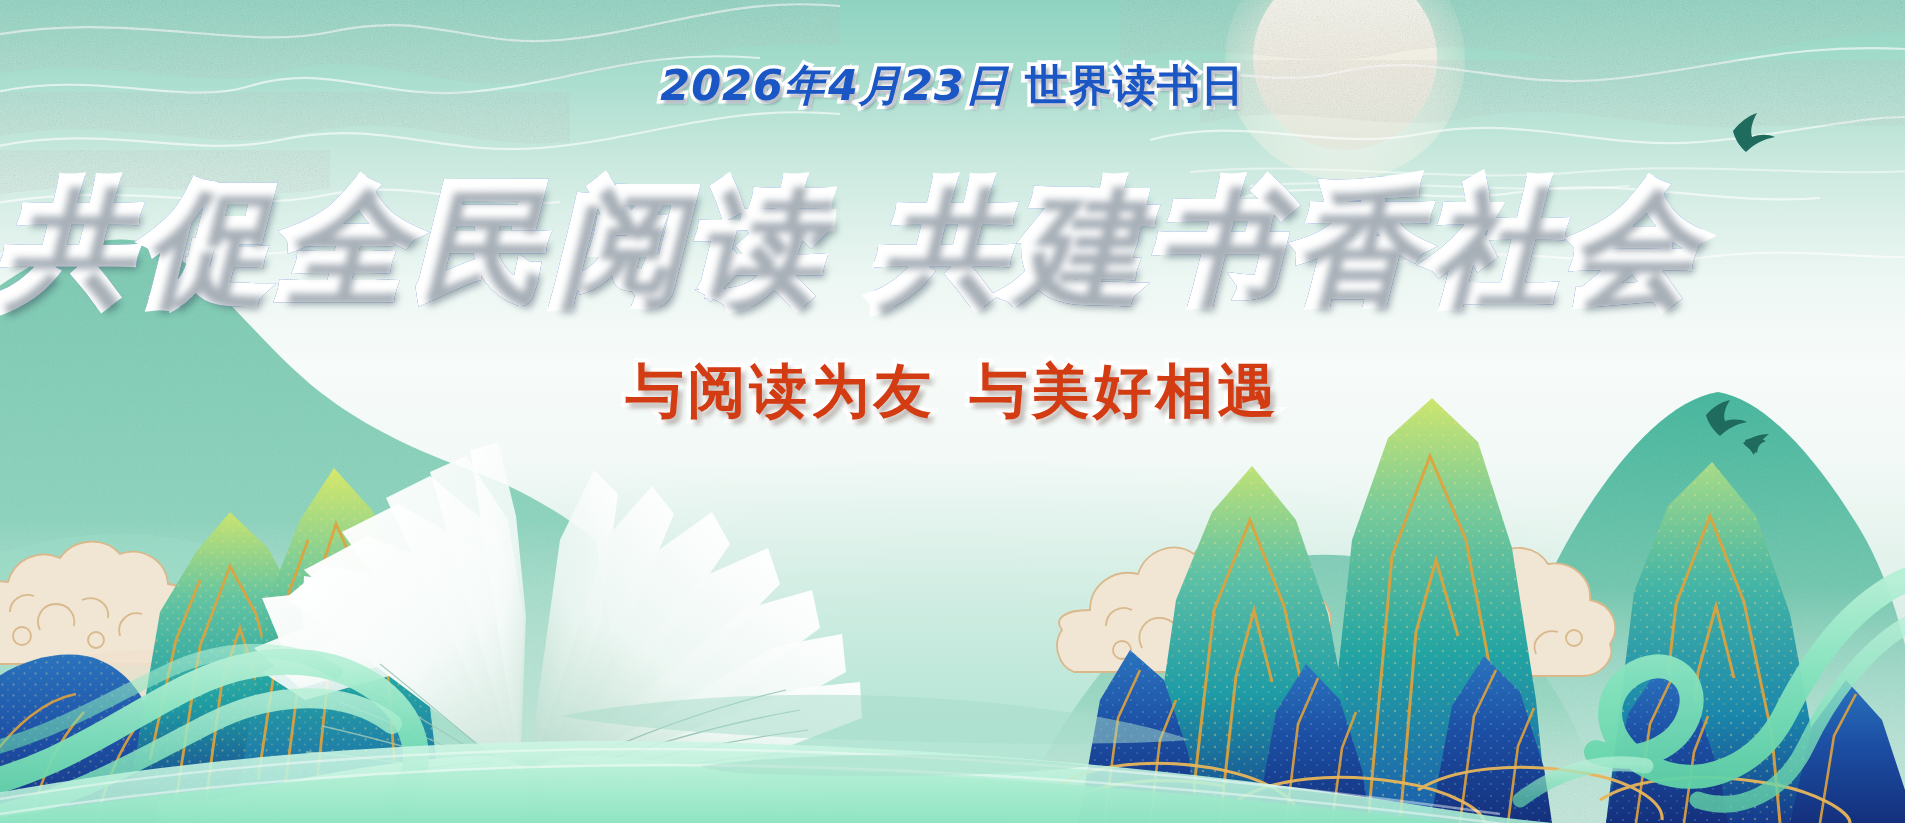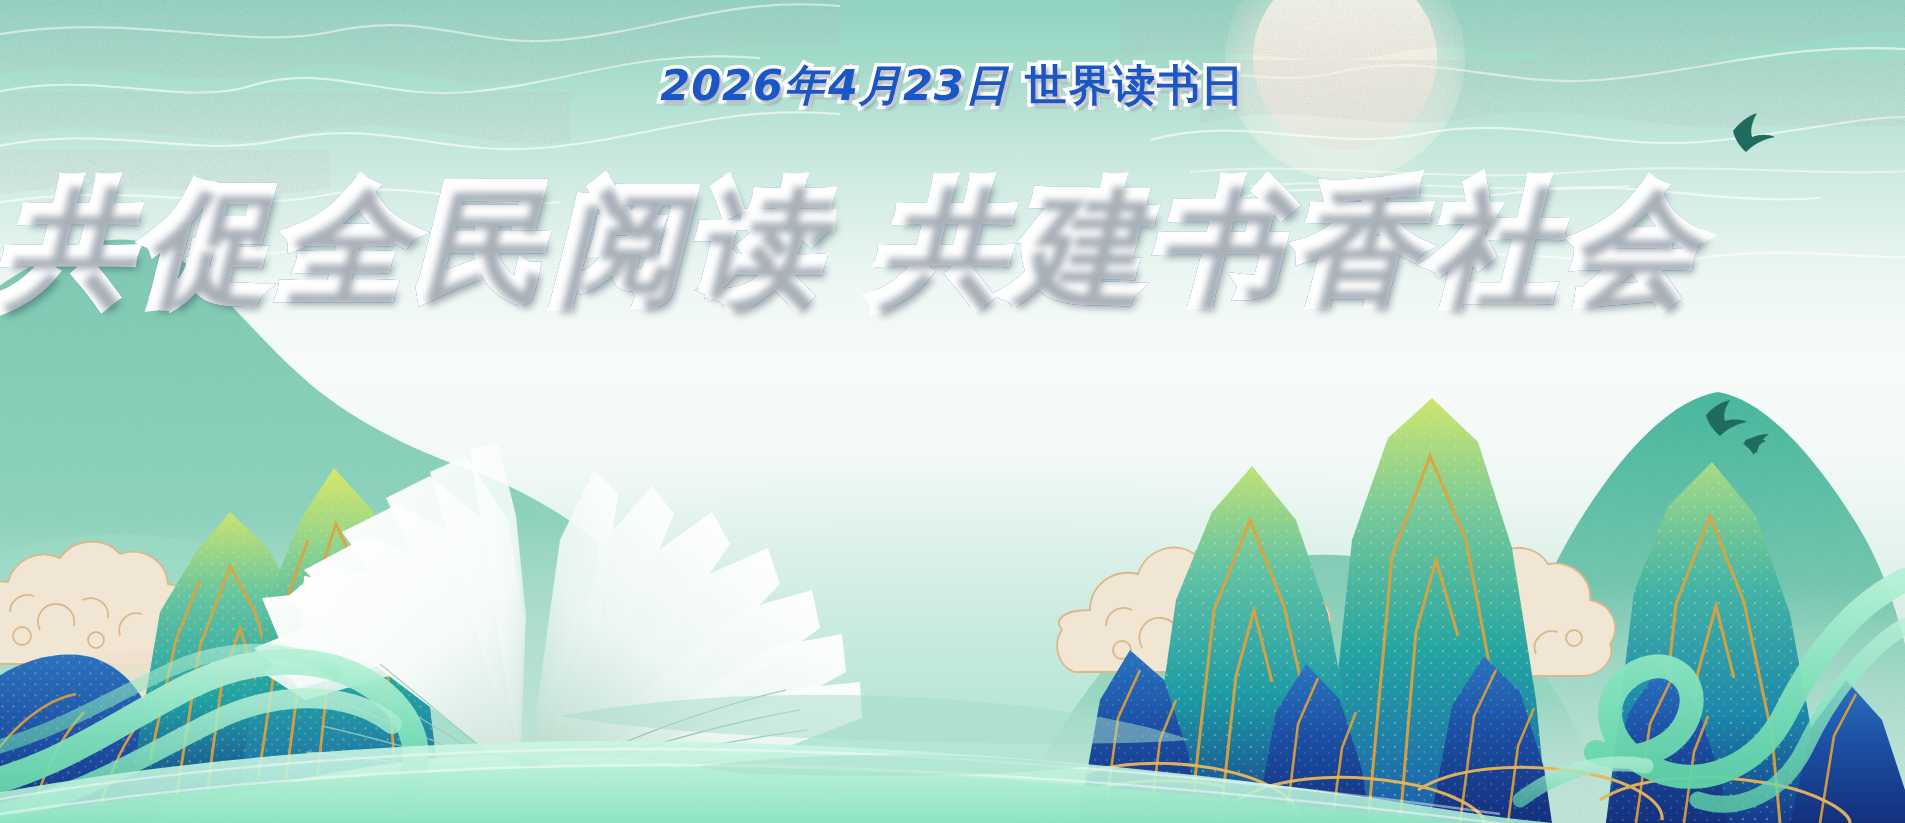--- a/index.html
+++ b/index.html
@@ -531,15 +531,18 @@
   <div id="textwrap">
 
     <div id="date-line">
       <span class="d-num">2026年</span><span class="d-num">4月</span><span class="d-num">23日</span><span class="gap"></span><span>世界读书日</span>
     </div>
 
     <h1 id="headline">
       <span class="c">共促全民阅读</span><span class="hl-gap"></span><span class="c">共建书香社会</span>
     </h1>
 
+    <div id="subtitle">
+      <span>与阅读为友</span><span class="s-gap"></span><span>与美好相遇</span>
+    </div>
 
   </div>
 </div>
 
 </body></html>

